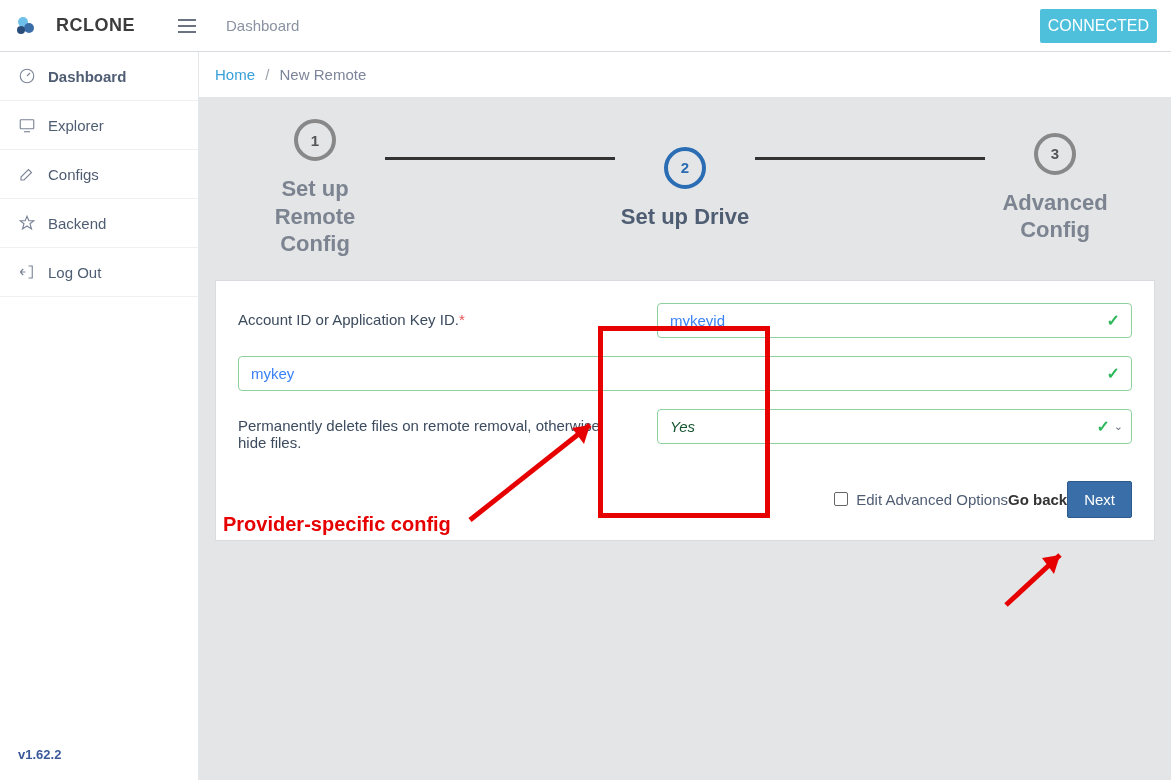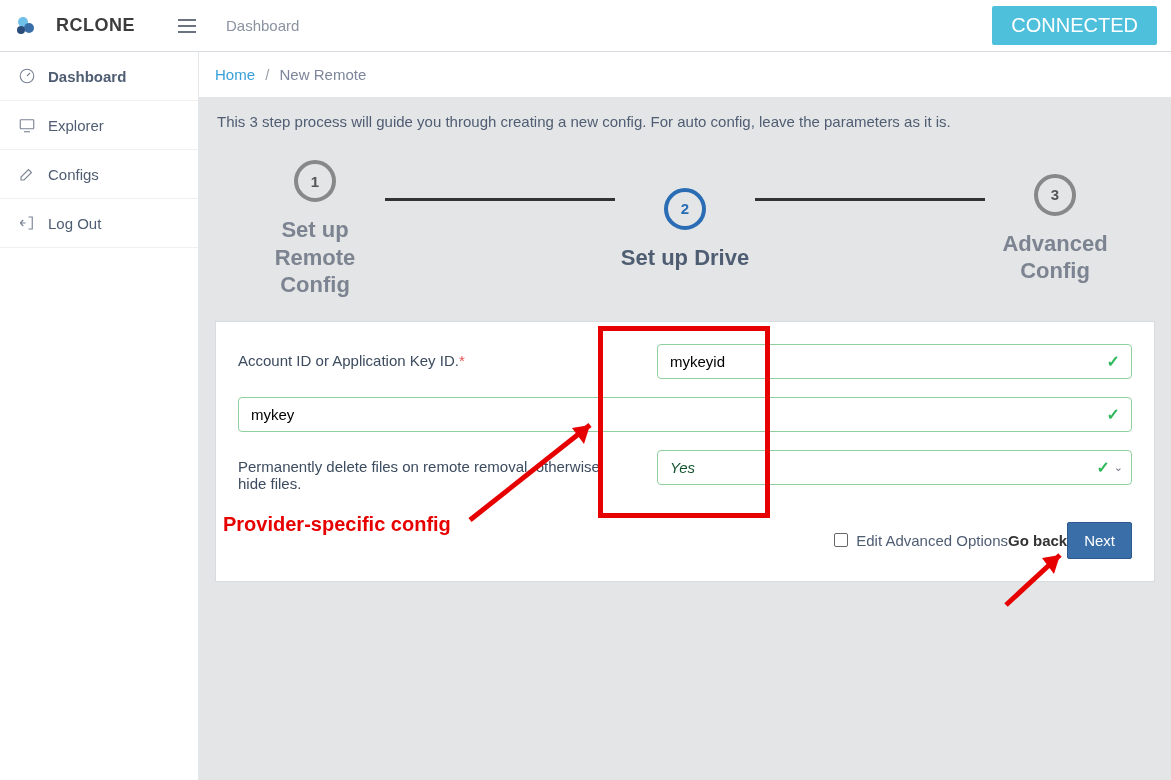--- a/index.html
+++ b/index.html
@@ -6,21 +6,21 @@
 body { font-family: -apple-system, BlinkMacSystemFont, "Segoe UI", Helvetica, Arial, sans-serif; font-size: 14px; color: #4f5d73; background: #fff; width: 1171px; height: 780px; overflow: hidden; position: relative; }
 
 
 .header { height: 52px; border-bottom: 1px solid #d8dbe0; display: flex; align-items: center; padding: 0 14px; background: #fff; position: relative; z-index: 10; }
 .brand { display: flex; align-items: center; gap: 18px; width: 150px; }
 .brand-icon { width: 24px; height: 24px; }
 .brand-text { font-weight: 700; font-size: 18px; color: #3c3c3c; letter-spacing: 0.5px; }
 .hamburger { margin-left: 8px; margin-right: 24px; display: flex; flex-direction: column; gap: 4px; cursor: pointer; padding: 6px; }
 .hamburger span { width: 18px; height: 2px; background: #6b7280; }
 .header-title { color: #8a93a2; font-size: 15px; }
-.connected { margin-left: auto; background: #4ec0dc; color: #fff; padding: 8px 19px; font-size: 20px; border-radius: 2px; }
+.connected { margin-left: auto; background: #4ec0dc; color: #fff; padding: 8px 8px; font-size: 16px; border-radius: 2px; }
 
 
 .sidebar { position: absolute; left: 0; top: 52px; width: 199px; height: calc(100% - 52px); background: #fff; border-right: 1px solid #e4e7ea; display: flex; flex-direction: column; }
 .sidebar-item { display: flex; align-items: center; gap: 12px; padding: 15px 18px; color: #4f5d73; font-size: 15px; border-bottom: 1px solid #f0f0f0; cursor: pointer; }
 .sidebar-item.active { font-weight: 600; background: #fff; }
 .sidebar-icon { width: 18px; height: 18px; stroke: #7a8496; fill: none; stroke-width: 1.5; flex-shrink: 0; }
 .version { margin-top: auto; padding: 18px; font-weight: 700; color: #3b5998; font-size: 13px; }
 
 
 .main { position: absolute; left: 199px; top: 52px; right: 0; bottom: 0; background: #e4e5e6; overflow: auto; }
@@ -41,21 +41,21 @@
 .step.active .step-label { color: #4f5d73; }
 .step-line { height: 3px; background: #333; flex: 1; margin: 0 0px; margin-top: -60px; }
 
 
 .card { background: #fff; border: 1px solid #d8dbe0; padding: 22px 22px; }
 .form-row { display: flex; align-items: flex-start; margin-bottom: 18px; gap: 44px; }
 .form-row:last-of-type { margin-bottom: 10px; }
 .form-label { width: 375px; padding-top: 8px; font-size: 15px; color: #3c4b5e; padding-right: 12px; }
 .req { color: #e55353; }
 .form-control-wrap { flex: 1; position: relative; }
-.form-control { width: 100%; border: 1px solid #8fd19e; border-radius: 4px; padding: 8px 34px 8px 12px; font-size: 15px; color: #000000; background: #fff; outline: none; font-family: inherit; }
+.form-control { width: 100%; border: 1px solid #8fd19e; border-radius: 4px; padding: 8px 34px 8px 12px; font-size: 15px; color: #3b82f6; background: #fff; outline: none; font-family: inherit; }
 .form-control::placeholder { color: #7b8393; }
 select.form-control { appearance: none; -webkit-appearance: none; color: #14532d; font-style: italic; }
 .check-icon { position: absolute; right: 12px; top: 50%; transform: translateY(-50%); color: #2eb85c; font-weight: bold; font-size: 16px; }
 .select-caret { position: absolute; right: 9px; top: 50%; transform: translateY(-50%); font-size: 11px; color: #6b7280; }
 
 .card-footer { display: flex; align-items: center; justify-content: flex-end; margin-top: 30px; }
 .chk-wrap { display: flex; align-items: center; gap: 8px; color: #4f5d73; font-size: 15px; }
 .chk { width: 14px; height: 14px; border: 1.5px solid #666; border-radius: 2px; display: inline-block; }
 .goback { font-weight: 700; color: #333; font-size: 15px; cursor: pointer; }
 .btn-next { background: #3a6ea8; color: #fff; border: none; padding: 9px 16px; font-size: 15px; border-radius: 2px; cursor: pointer; border: 1px solid #2d5a8c; }
@@ -102,36 +102,42 @@
     <span>Explorer</span>
   </div>
   <div class="sidebar-item">
     <svg class="sidebar-icon" viewBox="0 0 24 24">
         <path d="M4 20h4l10-10-4-4L4 16v4z"></path>
       </svg>
     <span>Configs</span>
   </div>
   <div class="sidebar-item">
     <svg class="sidebar-icon" viewBox="0 0 24 24">
+        <path d="M12 3l2.5 6H21l-5 4 2 7-6-4-6 4 2-7-5-4h6.5z"></path>
+      </svg>
+    <span>Backend</span>
+  </div>
+  <div class="sidebar-item">
+    <svg class="sidebar-icon" viewBox="0 0 24 24">
         <path d="M14 4h5v16h-5"></path>
         <path d="M10 12H3m0 0l4-4m-4 4l4 4"></path>
       </svg>
     <span>Log Out</span>
   </div>
+  <div class="version">v1.62.2</div>
 </div>
 
 <div class="main">
   <div class="breadcrumb">
     <a href="#">Home</a>
     <span class="sep">/</span>
     <span class="current">New Remote</span>
   </div>
 
   <div class="content">
-    <div class="help-text">This 3 step process will guide you through creating a new config. For auto config, leave the parameters as it is.</div>
 
     <div class="stepper">
       <div class="step">
         <div class="step-circle">1</div>
         <div class="step-label">Set up Remote Config</div>
       </div>
       <div class="step-line"></div>
       <div class="step active">
         <div class="step-circle">2</div>
         <div class="step-label">Set up Drive</div>

